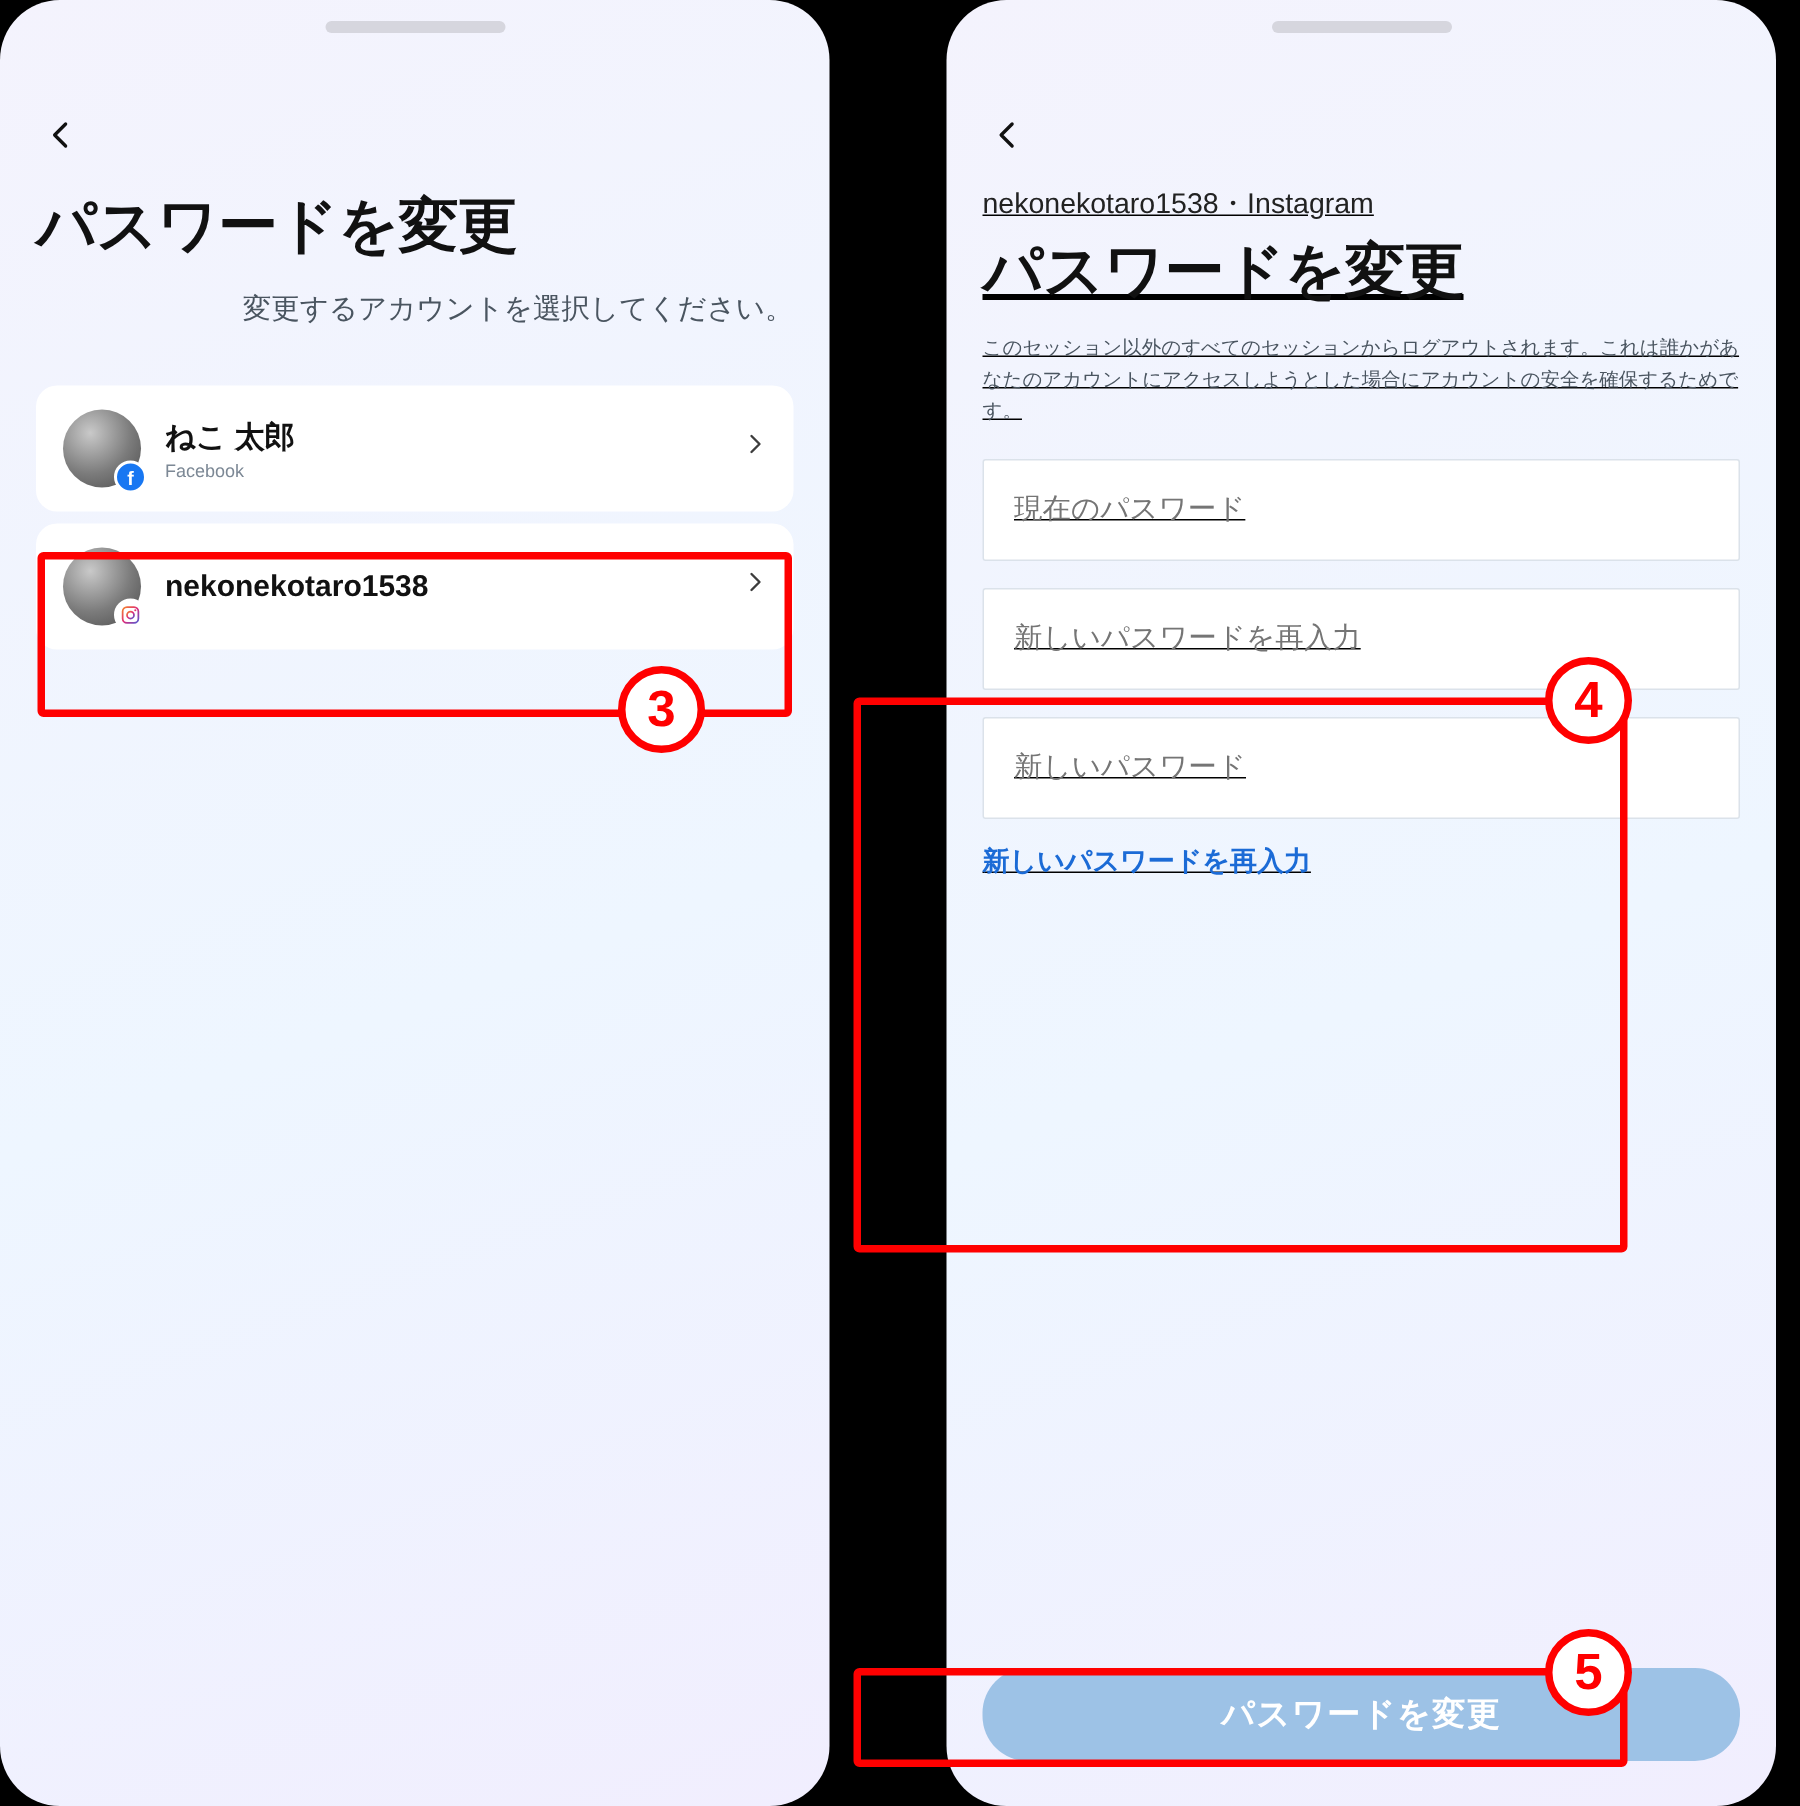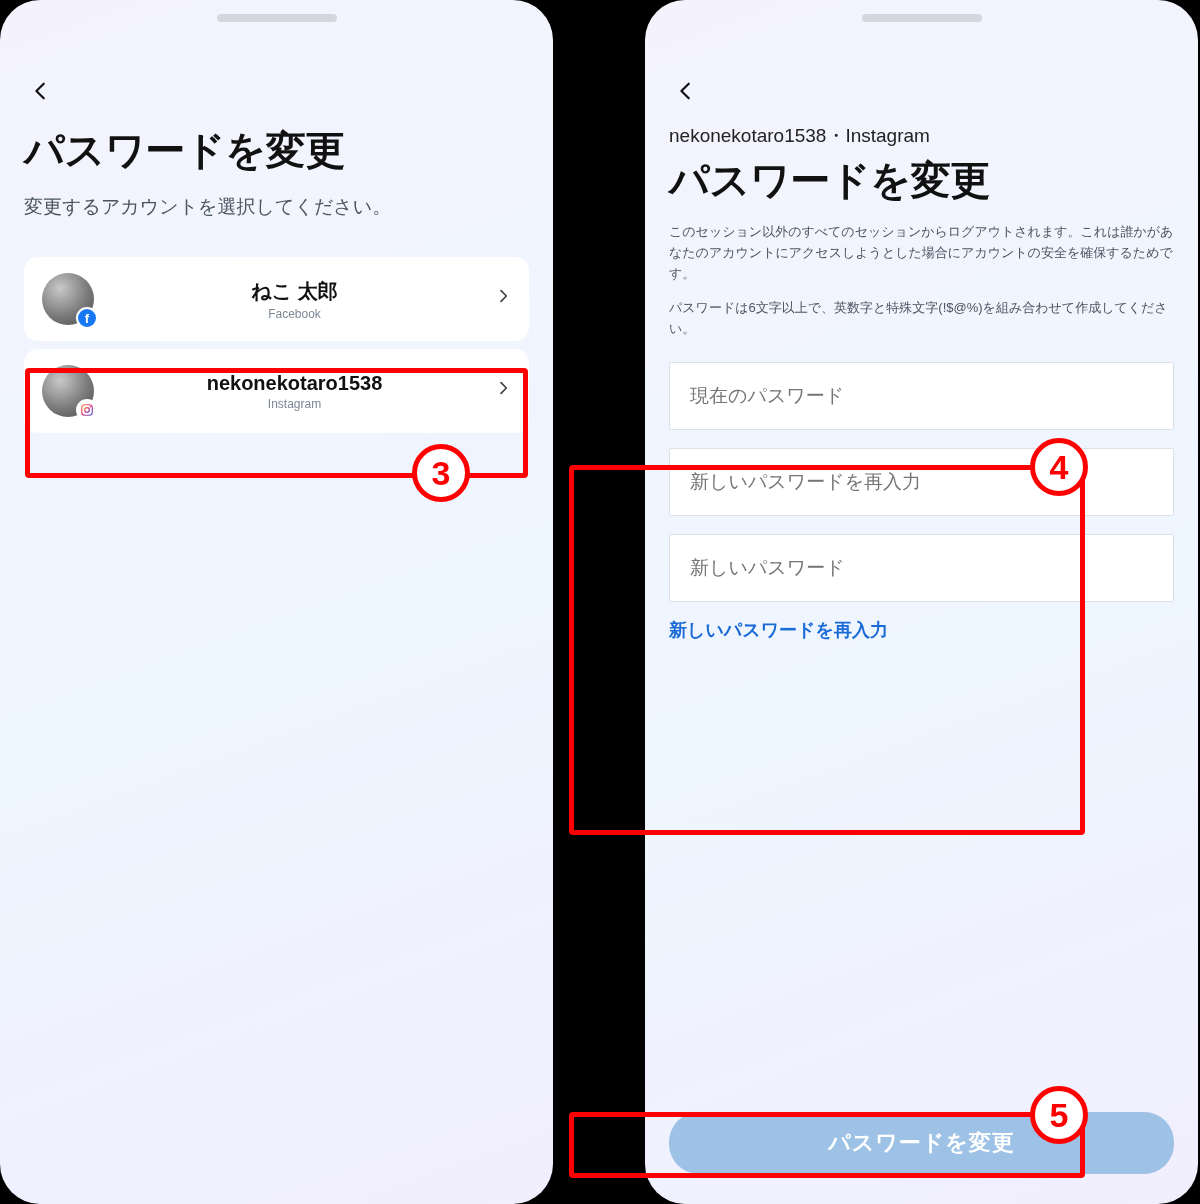--- a/index.html
+++ b/index.html
@@ -1,36 +1,36 @@
 <!DOCTYPE html>
 <html><head>
   <meta charset="utf-8">
   <style>
     * { box-sizing: border-box; margin: 0; padding: 0; }
     html, body { width: 1200px; height: 1204px; background: #000; font-family: -apple-system, "Hiragino Sans", "Hiragino Kaku Gothic ProN", Meiryo, sans-serif; overflow: hidden; }
     .stage { position: relative; width: 1200px; height: 1060px; }
     .screen { position: absolute; top: 0; width: 553px; height: 1204px; background: linear-gradient(160deg, #f4f3fd 0%, #eef6ff 55%, #f1eefe 100%); border-radius: 40px; padding: 24px; }
     .screen.left  { left: 0; }
-    .screen.right { right: 2px; }
+    .screen.right { right: 16px; text-decoration: underline; }
     .screen::before { content:""; position:absolute; left:50%; top:14px; width:120px; height:8px; background:#d6d6de; border-radius:4px; transform:translateX(-50%); }
 
     .back { font-size: 38px; font-weight: 300; color:#111; cursor:pointer; user-select:none; margin: 44px 0 12px 6px; }
     h1 { font-size: 40px; font-weight: 700; letter-spacing: -0.5px; margin: 4px 0 14px 0; color:#111; }
-    .sub { font-size: 19px; color:#4a5560; line-height: 1.55; }
+    .sub { font-size: 19px; color:#4a5560; line-height: 1.55; text-align: right; }
     .context { font-size: 19px; color:#222; font-weight: 500; margin-top: 2px; }
 
     .account-list { margin-top: 36px; display:flex; flex-direction:column; gap:8px; }
     .account-item { display:flex; align-items:center; background:#fff; border-radius:14px; padding:16px 18px; gap:16px; cursor:pointer; }
     .avatar-wrap { position:relative; width:52px; height:52px; }
     .avatar { width:52px; height:52px; border-radius:50%; background: radial-gradient(circle at 35% 30%, #c9c9c9, #7b7b7b 55%, #4b4b4b 100%); }
     .badge { position:absolute; right:-4px; bottom:-4px; width:22px; height:22px; border-radius:50%; border:2px solid #fff; display:flex; align-items:center; justify-content:center; }
     .badge.fb { background:#1877f2; color:#fff; font-size:13px; font-weight:700; }
     .badge.ig { background:#fff; }
     .badge.ig svg { width:14px; height:14px; }
-    .acc-text { flex:1;text-align:center; }
+    .acc-text { flex:1; }
     .acc-name { font-size:20px; font-weight:600; color:#111; }
     .acc-service { font-size:12px; color:#7c8895; margin-top:2px; }
     .chev { font-size:26px; color:#3d3d3d; }
 
     .body-text { font-size: 13px; color:#4a5560; line-height: 1.6; margin-top: 14px; }
 
     .inputs { margin-top: 6px; display:flex; flex-direction:column; gap:18px; }
     .field { background:#fff; border:1px solid #dbe2ea; border-radius:2px; padding:22px 20px; font-size:19px; color:#9aa6b2; }
     .forgot { margin-top: 16px; color:#1b6bd6; font-size:18px; font-weight:600; cursor:pointer; }
 
@@ -96,41 +96,39 @@
                     <stop offset="0" stop-color="#f58529"></stop>
                     <stop offset=".5" stop-color="#dd2a7b"></stop>
                     <stop offset="1" stop-color="#515bd4"></stop>
                   </linearGradient>
                 </defs>
               </svg>
           </div>
         </div>
         <div class="acc-text">
           <div class="acc-name">nekonekotaro1538</div>
-          <div class="acc-service">Instagram</div>
         </div>
         <div class="chev">
           <svg width="16" height="24" viewBox="0 0 24 24" fill="none" stroke="#3d3d3d" stroke-width="2.4" stroke-linecap="round" stroke-linejoin="round">
               <polyline points="9 4 17 12 9 20"></polyline>
             </svg>
         </div>
       </div>
     </div>
   </div>
 
   <div class="screen right">
     <div class="back">
       <svg width="22" height="22" viewBox="0 0 24 24" fill="none" stroke="#111" stroke-width="2.4" stroke-linecap="round" stroke-linejoin="round">
           <polyline points="15 4 7 12 15 20"></polyline>
         </svg>
     </div>
     <div class="context">nekonekotaro1538・Instagram</div>
     <h1>パスワードを変更</h1>
     <p class="body-text">このセッション以外のすべてのセッションからログアウトされます。これは誰かがあなたのアカウントにアクセスしようとした場合にアカウントの安全を確保するためです。</p>
-    <p class="body-text">パスワードは6文字以上で、英数字と特殊文字(!$@%)を組み合わせて作成してください。</p>
 
     <div class="inputs" style="margin-top:22px">
       <input class="field" type="password" placeholder="現在のパスワード" style="">
       <input class="field" type="password" placeholder="新しいパスワードを再入力" style="">
       <input class="field" type="password" placeholder="新しいパスワード" style="">
     </div>
 
     <div class="forgot">新しいパスワードを再入力</div>
 
     <button class="cta">パスワードを変更</button>

